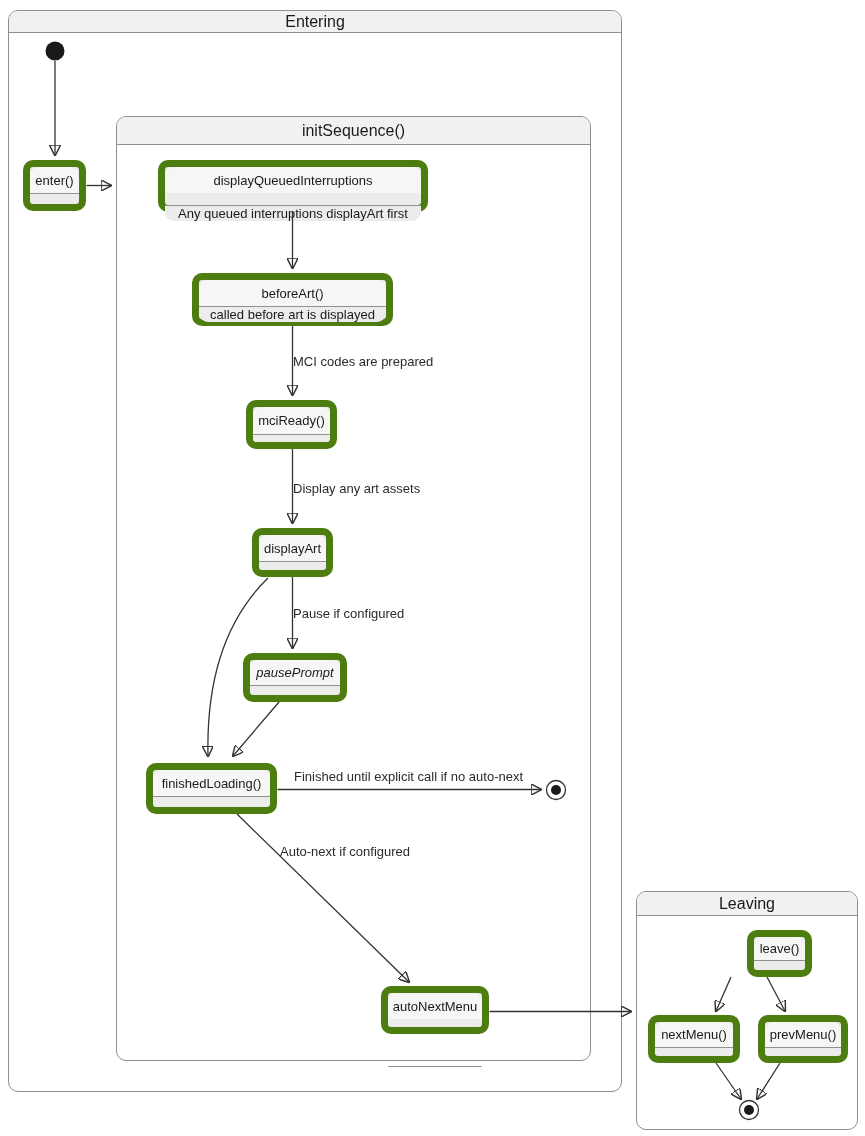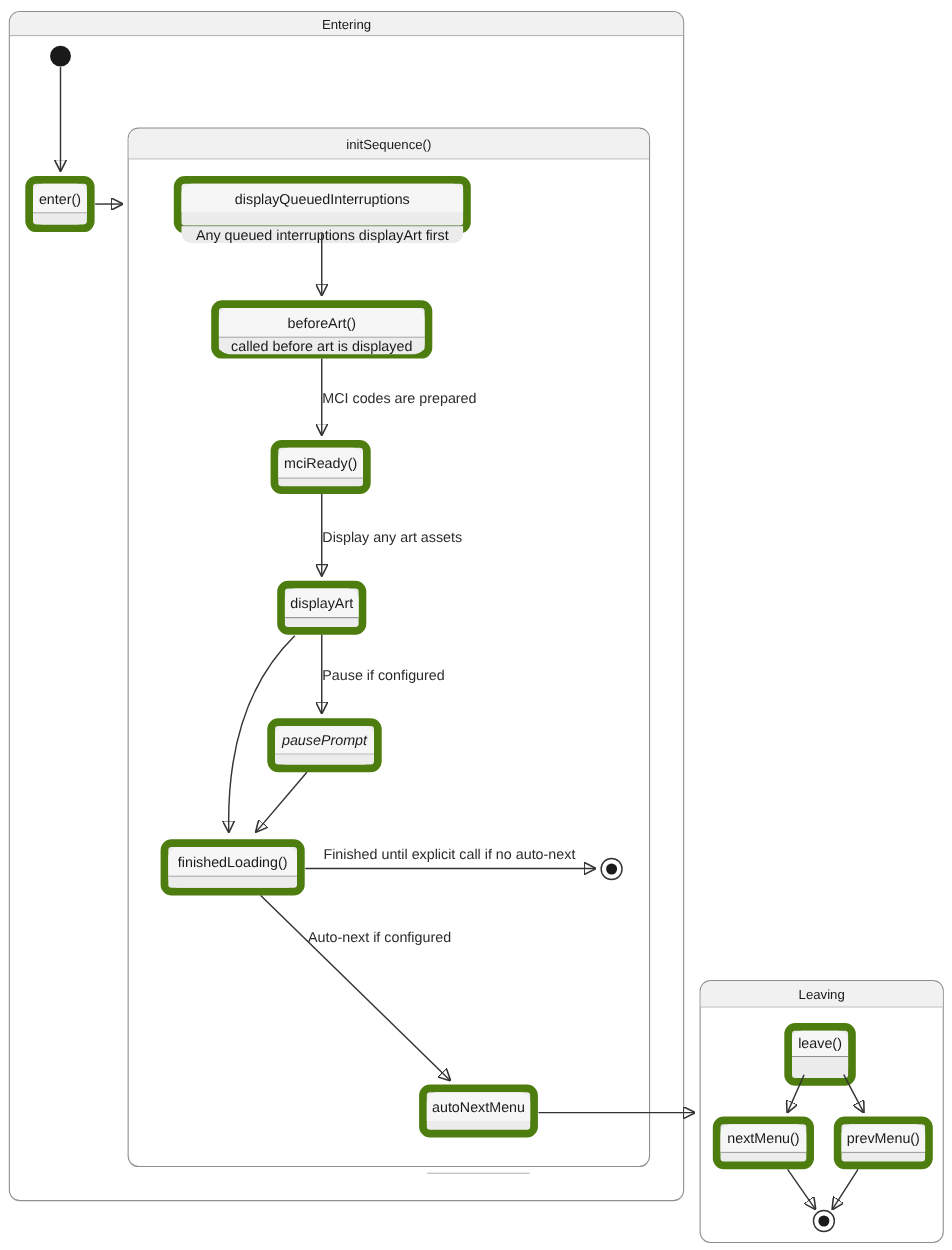--- a/index.html
+++ b/index.html
@@ -1,21 +1,21 @@
 <!DOCTYPE html>
 <html><head>
 <meta charset="utf-8">
 <style>
   html,body{margin:0;padding:0;background:#ffffff;}
   .canvas{position:relative;width:865px;height:1136px;background:#fff;overflow:hidden;
           font-family:"Liberation Sans", sans-serif;color:#1a1a1a;}
   
   .container{position:absolute;border:1px solid #8f8f8f;border-radius:10px;background:transparent;z-index:1;}
   .container-header{background:#f1f1f1;border-bottom:1px solid #8f8f8f;border-radius:9px 9px 0 0;
-          text-align:center;font-size:12px;color:#1a1a1a;display:flex;align-items:center;justify-content:center;}
+          text-align:center;font-size:16px;color:#1a1a1a;display:flex;align-items:center;justify-content:center;}
   
   .state{--th:26px;position:absolute;border:7px solid #4d7c0f;border-radius:10px;background:#ececec;
          display:flex;flex-direction:column;z-index:2;box-sizing:border-box;}
   .state-title{flex:0 0 var(--th);background:#f6f6f6;border-radius:9px 9px 0 0;
          display:flex;align-items:center;justify-content:center;font-size:13px;white-space:nowrap;}
   .state-body{flex:1 1 auto;border-top:1px solid #919191;background:#ececec;border-radius:0 0 9px 9px;
          display:flex;align-items:center;justify-content:center;font-size:13px;white-space:nowrap;}
   
   .edge-label{position:absolute;font-size:13px;color:#2b2b2b;white-space:nowrap;z-index:3;}
   
@@ -78,21 +78,21 @@
   <div class="state" style="left:146px;top:763px;width:131px;height:51px;">
     <div class="state-title">finishedLoading()</div>
     <div class="state-body"></div>
   </div>
 
   <div class="state" style="left:381px;top:986px;width:108px;height:48px;gap:47px;">
     <div class="state-title">autoNextMenu</div>
     <div class="state-body"></div>
   </div>
 
-  <div class="state" style="left:713px;top:930px;width:65px;height:57px;--th:23px;">
+  <div class="state" style="left:747px;top:930px;width:65px;height:47px;--th:23px;">
     <div class="state-title">leave()</div>
     <div class="state-body"></div>
   </div>
 
   <div class="state" style="left:648px;top:1015px;width:92px;height:48px;text-align:center;--th:25px;">
     <div class="state-title">nextMenu()</div>
     <div class="state-body"></div>
   </div>
 
   <div class="state" style="left:758px;top:1015px;width:90px;height:48px;--th:25px;">

